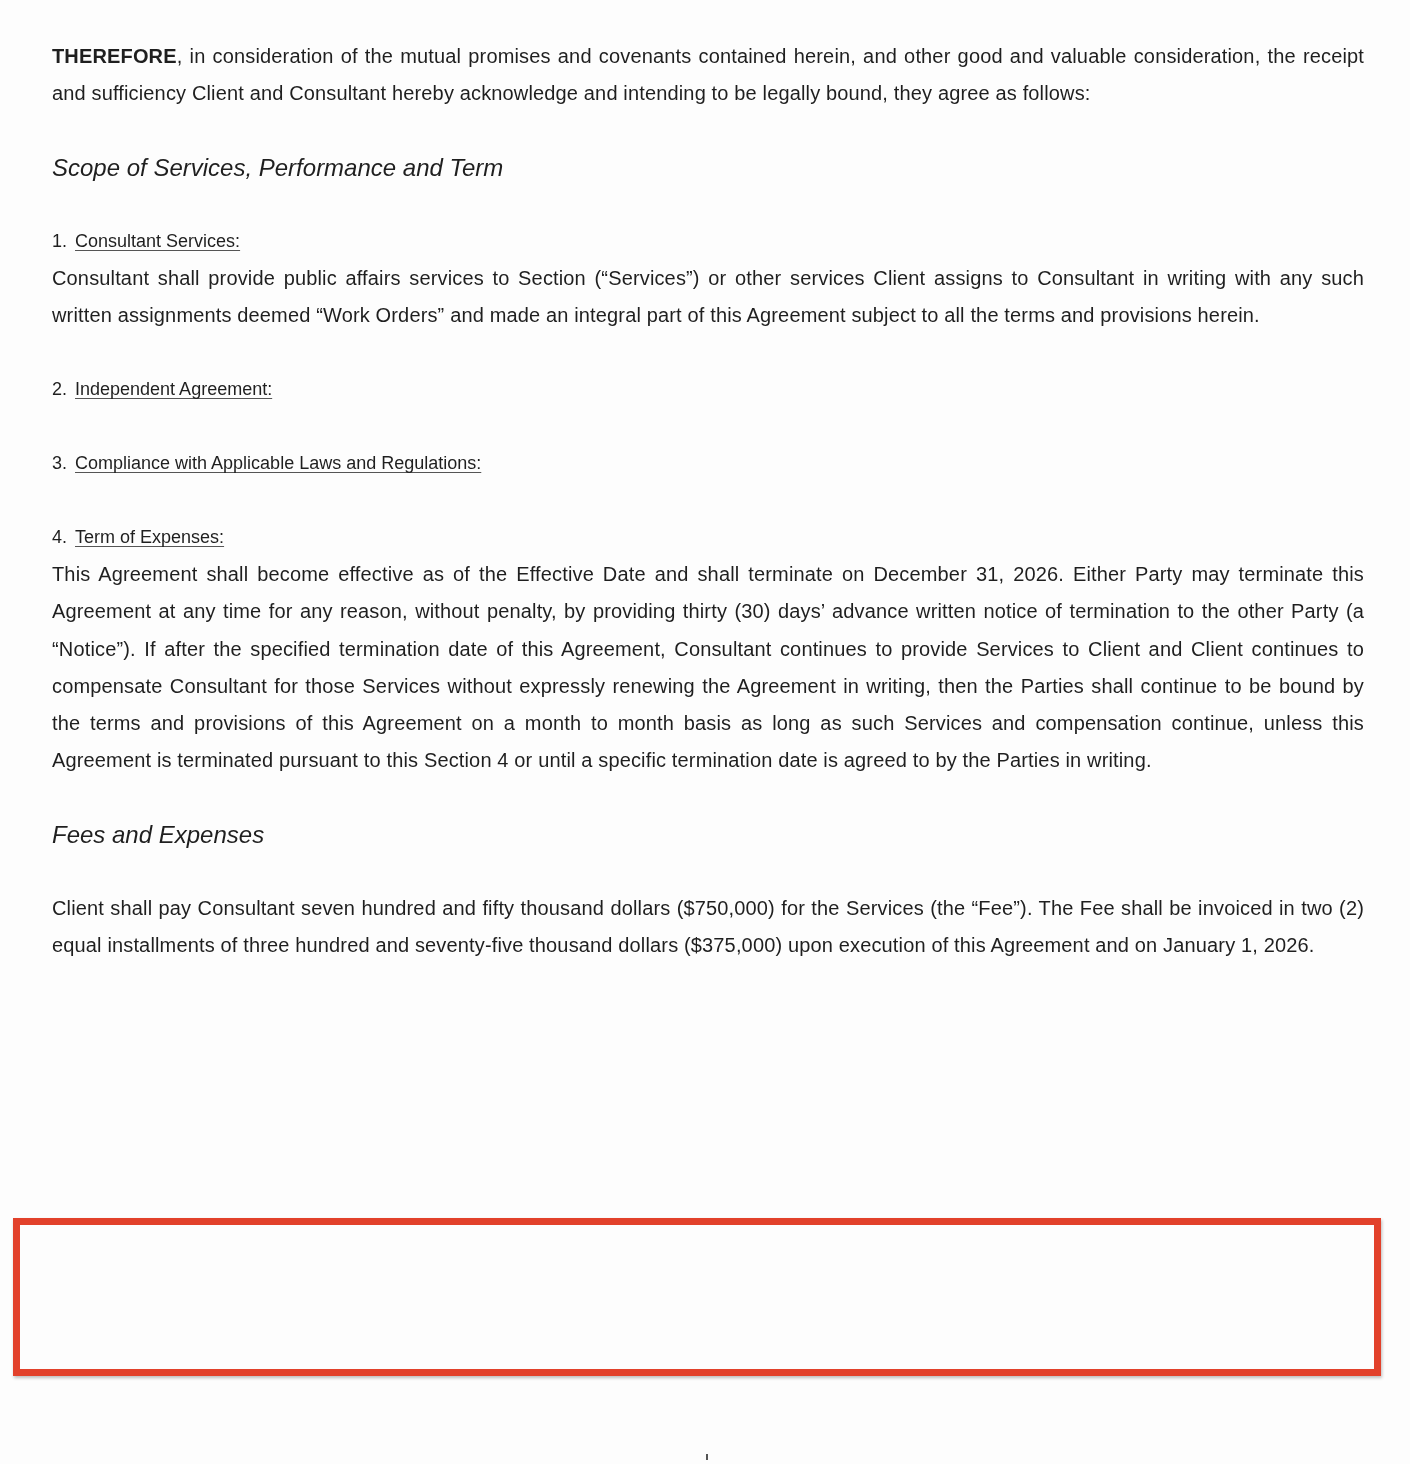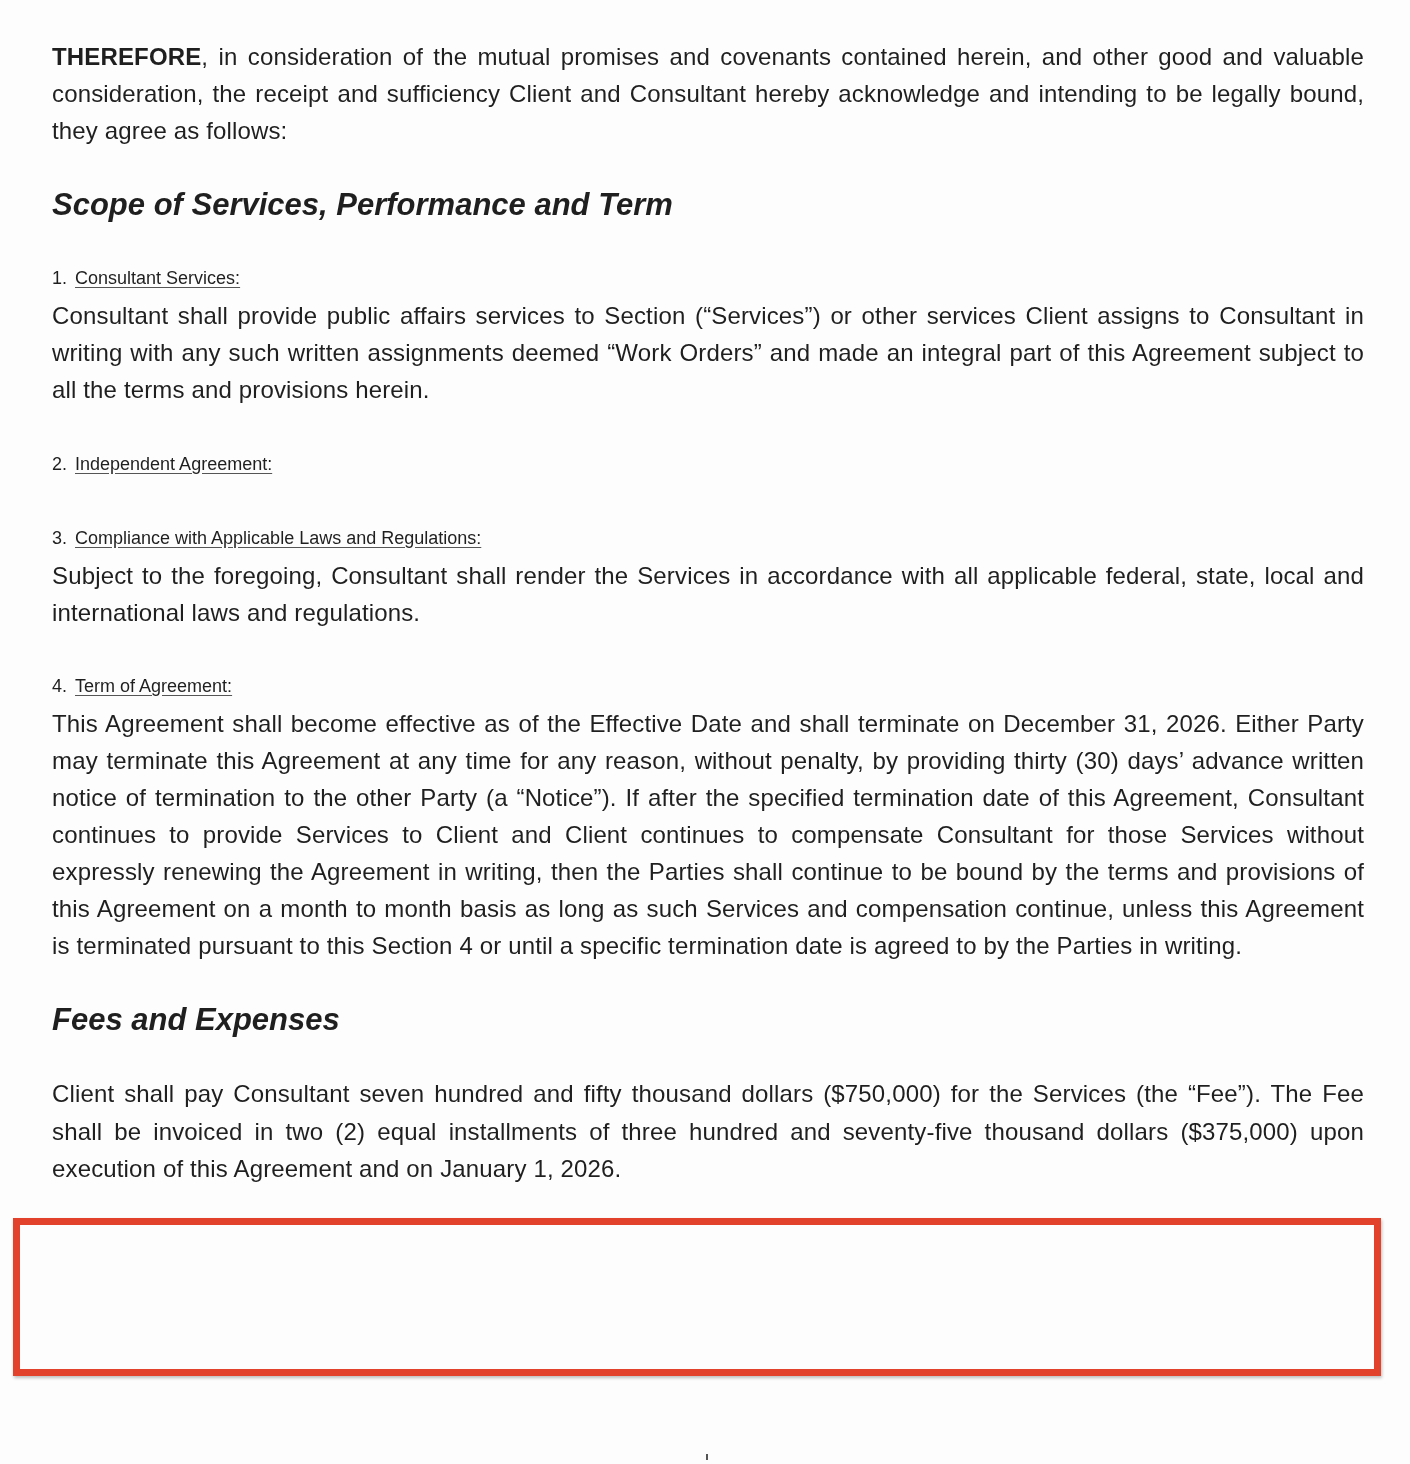--- a/index.html
+++ b/index.html
@@ -15,32 +15,32 @@
       font-family: "Liberation Sans", "DejaVu Sans", sans-serif;
       color: #1f1f1f;
     }
     .page {
       position: absolute;
       left: 52px;
       top: 38px;
       width: 1312px;
     }
     .para {
-      font-size: 24px;
+      font-size: 20px;
       line-height: 37.1px;
       text-align: justify;
       text-align-last: left;
       margin: 0;
       letter-spacing: 0.15px;
     }
     .para b { font-weight: bold; }
     .section-heading {
-      font-size: 31px;
+      font-size: 24px;
       line-height: 37px;
-      font-weight: bold;
+      font-weight: normal;
       font-style: italic;
       margin: 0;
     }
     .clause-title {
       font-size: 18px;
       line-height: 37px;
       margin: 0;
     }
     .clause-title .num { margin-right: 8px; }
     .clause-title .title {
@@ -90,27 +90,26 @@
   <div class="gap-1"></div>
 
   <div>
     <p class="clause-title"><span class="num">2.</span><span class="title">Independent Agreement:</span></p>
   </div>
 
   <div class="gap-1"></div>
 
   <div>
     <p class="clause-title"><span class="num">3.</span><span class="title">Compliance with Applicable Laws and Regulations:</span></p>
-    <p class="para">Subject to the foregoing, Consultant shall render the Services in accordance with all applicable federal, state, local and international laws and regulations.</p>
   </div>
 
   <div class="gap-1"></div>
 
   <div>
-    <p class="clause-title"><span class="num">4.</span><span class="title">Term of Agreement:</span></p>
+    <p class="clause-title"><span class="num">4.</span><span class="title">Term of Expenses:</span></p>
     <p class="para">This Agreement shall become effective as of the Effective Date and shall terminate on December 31, 2026. Either Party may terminate this Agreement at any time for any reason, without penalty, by providing thirty (30) days’ advance written notice of termination to the other Party (a “Notice”).  If after the specified termination date of this Agreement, Consultant continues to provide Services to Client and Client continues to compensate Consultant for those Services without expressly renewing the Agreement in writing, then the Parties shall continue to be bound by the terms and provisions of this Agreement on a month to month basis as long as such Services and compensation continue, unless this Agreement is terminated pursuant to this Section 4 or until a specific termination date is agreed to by the Parties in writing.</p>
   </div>
 
   <div class="gap-1"></div>
 
   <p class="section-heading">Fees and Expenses</p>
 
   <div class="gap-1"></div>
 
   <div>

